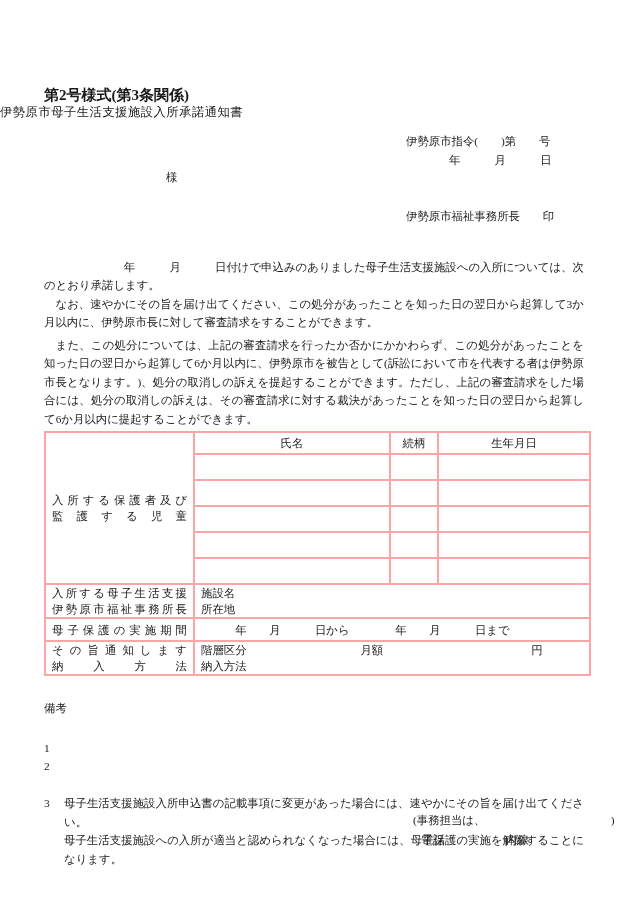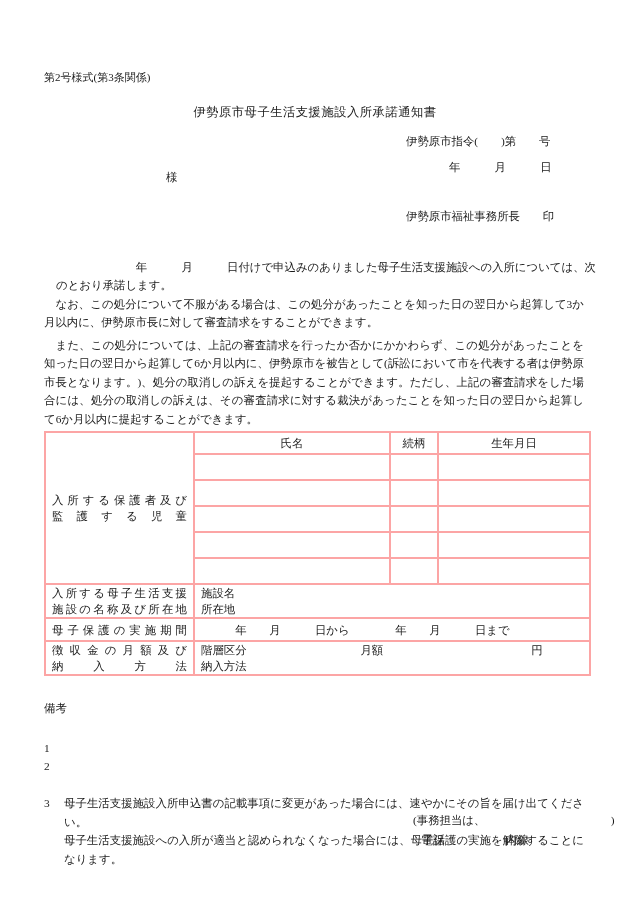--- a/index.html
+++ b/index.html
@@ -23,40 +23,40 @@
     overflow: hidden;
   }
   
   .tx {
     position: absolute;
     font-size: 11.4px;
     line-height: 1.0;
     white-space: pre;
     letter-spacing: 0px;
   }
-  .form-no   { left: 44px;  top: 72px;  font-size: 11px; }
-  .doc-title { left: 0;     top: 106px; width: 630px; text-align: center; font-size: 12.3px; letter-spacing: .5px;}
+  .form-no   { left: 44px;  top: 88px;  font-size: 15px; font-weight: bold; }
+  .doc-title { left: 0;     top: 106px; width: 630px; font-size: 12.3px; letter-spacing: .5px;}
   .order-no  { left: 406px; top: 136px; font-size: 11.4px; }
-  .date-line { left: 449px; top: 155px; font-size: 11.4px; margin-top: 7px; }
+  .date-line { left: 449px; top: 155px; font-size: 11.4px; }
   .addressee { left: 166px; top: 172px; font-size: 11.4px; }
   .issuer    { left: 406px; top: 211px; font-size: 11.4px; }
 
   
   .para {
     position: absolute;
     left: 44px;
     width: 540px;
     font-size: 11.4px;
     line-height: 18.4px;
     text-align: justify;
     text-justify: inter-character;
     white-space: pre-wrap;
     word-break: break-all;
   }
-  .p1 { top: 258px; margin-left: 12px; }
+  .p1 { top: 258px; }
   .p2 { top: 295px; }
   .p3 { top: 336px; }
 
   
   .form-table {
     position: absolute;
     left: 44px;
     top: 431px;
     width: 535px;
     border-collapse: collapse;
@@ -131,21 +131,21 @@
 
   <div class="tx order-no">伊勢原市指令(　　)第　　号</div>
 
   <div class="tx date-line">年　　　月　　　日</div>
 
   <div class="tx addressee">様</div>
 
   <div class="tx issuer">伊勢原市福祉事務所長　　印</div>
 
   <div class="para p1">　　　　　　　年　　　月　　　日付けで申込みのありました母子生活支援施設への入所については、次のとおり承諾します。</div>
-  <div class="para p2">　なお、この処分について不服がある場合は、この処分があったことを知った日の翌日から起算して3か月以内に、伊勢原市長に対して審査請求をすることができます。</div>
+  <div class="para p2">　なお、速やかにその旨を届け出てください、この処分があったことを知った日の翌日から起算して3か月以内に、伊勢原市長に対して審査請求をすることができます。</div>
   <div class="para p3">　また、この処分については、上記の審査請求を行ったか否かにかかわらず、この処分があったことを知った日の翌日から起算して6か月以内に、伊勢原市を被告として(訴訟において市を代表する者は伊勢原市長となります。)、処分の取消しの訴えを提起することができます。ただし、上記の審査請求をした場合には、処分の取消しの訴えは、その審査請求に対する裁決があったことを知った日の翌日から起算して6か月以内に提起することができます。</div>
 
   <table class="form-table">
     <colgroup>
       <col class="col-label">
       <col class="col-name">
       <col class="col-rel">
       <col class="col-birth">
     </colgroup>
     <tbody>
@@ -184,40 +184,40 @@
       <tr class="row-tall">
         <td></td>
         <td></td>
         <td></td>
       </tr>
 
       <tr>
         <td class="cell-multi">
           <span class="lbl-block">
             <span class="just">入所する母子生活支援</span>
-            <span class="just">施設の名称及び所在地</span>
+            <span class="just">伊勢原市福祉事務所長</span>
           </span>
         </td>
         <td colspan="3" class="cell-multi">
           <span class="lbl-line">施設名</span>
           <span class="lbl-line">所在地</span>
         </td>
       </tr>
 
       <tr class="row-pair">
         <td>
           <span class="just">母子保護の実施期間</span>
         </td>
         <td colspan="3" class="period-cell">　　　年　　月　　　日から　　　　年　　月　　　日まで</td>
       </tr>
 
       <tr>
         <td class="cell-multi">
           <span class="lbl-block">
-            <span class="just">徴収金の月額及び</span>
+            <span class="just">その旨通知します</span>
             <span class="just">納入方法</span>
           </span>
         </td>
         <td colspan="3" class="cell-multi">
           <span class="lbl-line">階層区分　　　　　　　　　　月額　　　　　　　　　　　　　円</span>
           <span class="lbl-line">納入方法</span>
         </td>
       </tr>
     </tbody>
   </table>

